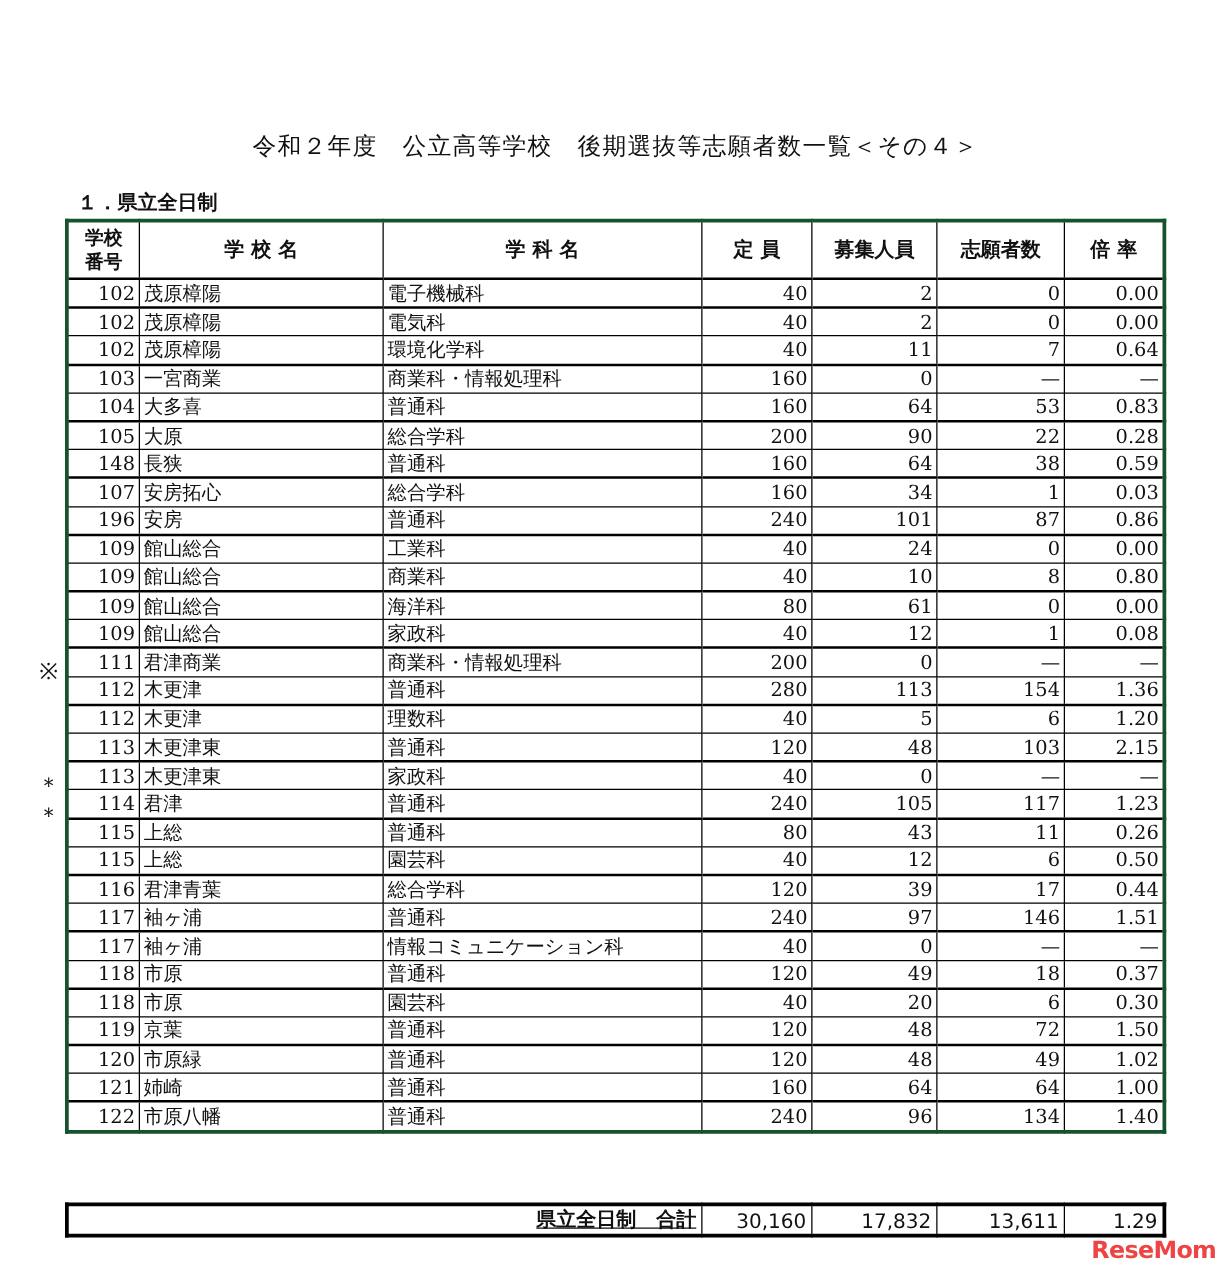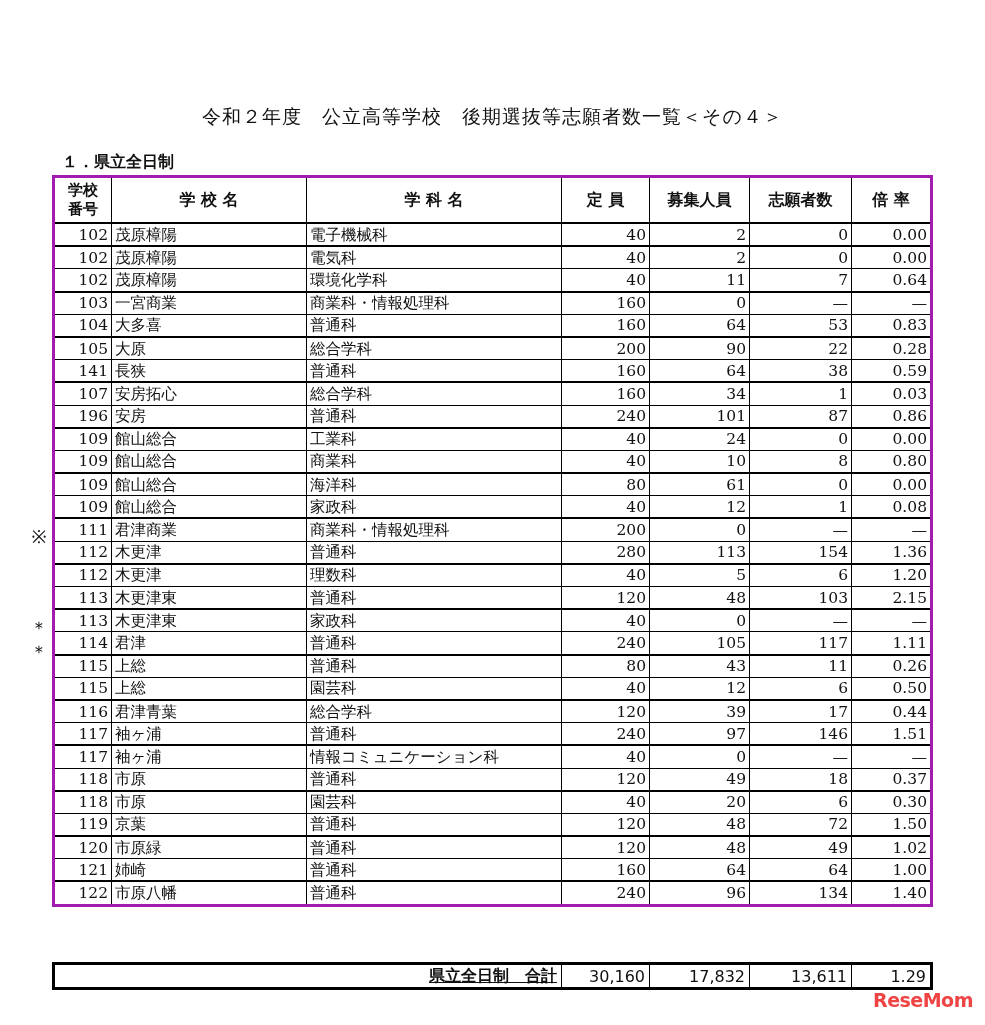--- a/index.html
+++ b/index.html
@@ -1,19 +1,19 @@
 <!DOCTYPE html>
 <html><head>
 <meta charset="utf-8">
 <style>
   html, body { margin:0; padding:0; background:#ffffff; }
   body { width:985px; height:1025px; position:relative; overflow:hidden; font-family:"DejaVu Serif","Liberation Serif",serif; color:#111; }
   .title { position:absolute; left:0; width:985px; top:104px; text-align:center; font-family:"DejaVu Sans","Liberation Sans",sans-serif; font-size:19px; letter-spacing:1px; }
   .section { position:absolute; left:62px; top:152px; font-family:"DejaVu Sans","Liberation Sans",sans-serif; font-size:16px; font-weight:bold; }
-  table.main { position:absolute; left:52px; top:175px; border-collapse:collapse; border:3px solid #a21caf; table-layout:fixed; }
+  table.main { position:absolute; left:52px; top:175px; border-collapse:collapse; border:3px solid #14532d; table-layout:fixed; }
   table.main th { font-family:"DejaVu Sans","Liberation Sans",sans-serif; font-weight:bold; font-size:16px; border:1.5px solid #000; border-bottom:2px solid #000; height:44px; padding:0; text-align:center; }
   table.main th.num { font-size:15px; line-height:19px; }
   table.main td { height:21.2px; border-left:1.5px solid #000; border-right:1.5px solid #000; border-bottom:1px solid #000; padding:0 3px; font-size:15.5px; line-height:20px; white-space:nowrap; overflow:hidden; }
   table.main tr:nth-child(odd) td { border-bottom:2px solid #000; }
   td.r { text-align:right; }
   td.l { text-align:left; }
   .mark { position:absolute; left:30px; font-size:18px; width:18px; text-align:center; }
   table.total { position:absolute; left:52px; top:962px; border-collapse:collapse; border:3px solid #000; table-layout:fixed; }
   table.total td { height:22px; border-left:1.5px solid #000; padding:0 4px; font-size:16px; text-align:right; }
   table.total td.label { font-family:"DejaVu Sans","Liberation Sans",sans-serif; font-weight:bold; font-size:16px; text-decoration:underline;margin-top:38px; }
@@ -99,21 +99,21 @@
       <tr>
         <td class="r">105</td>
         <td class="l">大原</td>
         <td class="l">総合学科</td>
         <td class="r">200</td>
         <td class="r">90</td>
         <td class="r">22</td>
         <td class="r">0.28</td>
       </tr>
       <tr>
-        <td class="r">141</td>
+        <td class="r">148</td>
         <td class="l">長狭</td>
         <td class="l">普通科</td>
         <td class="r">160</td>
         <td class="r">64</td>
         <td class="r">38</td>
         <td class="r">0.59</td>
       </tr>
       <tr>
         <td class="r">107</td>
         <td class="l">安房拓心</td>
@@ -213,21 +213,21 @@
         <td class="r">—</td>
         <td class="r">—</td>
       </tr>
       <tr>
         <td class="r">114</td>
         <td class="l">君津</td>
         <td class="l">普通科</td>
         <td class="r">240</td>
         <td class="r">105</td>
         <td class="r">117</td>
-        <td class="r">1.11</td>
+        <td class="r">1.23</td>
       </tr>
       <tr>
         <td class="r">115</td>
         <td class="l">上総</td>
         <td class="l">普通科</td>
         <td class="r">80</td>
         <td class="r">43</td>
         <td class="r">11</td>
         <td class="r">0.26</td>
       </tr>

